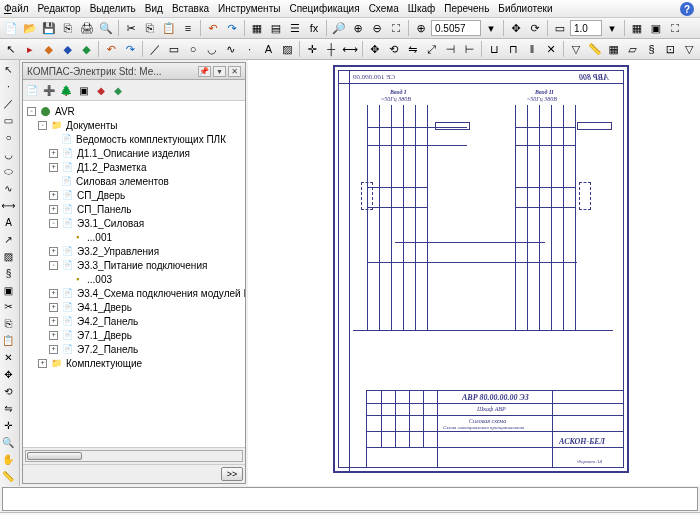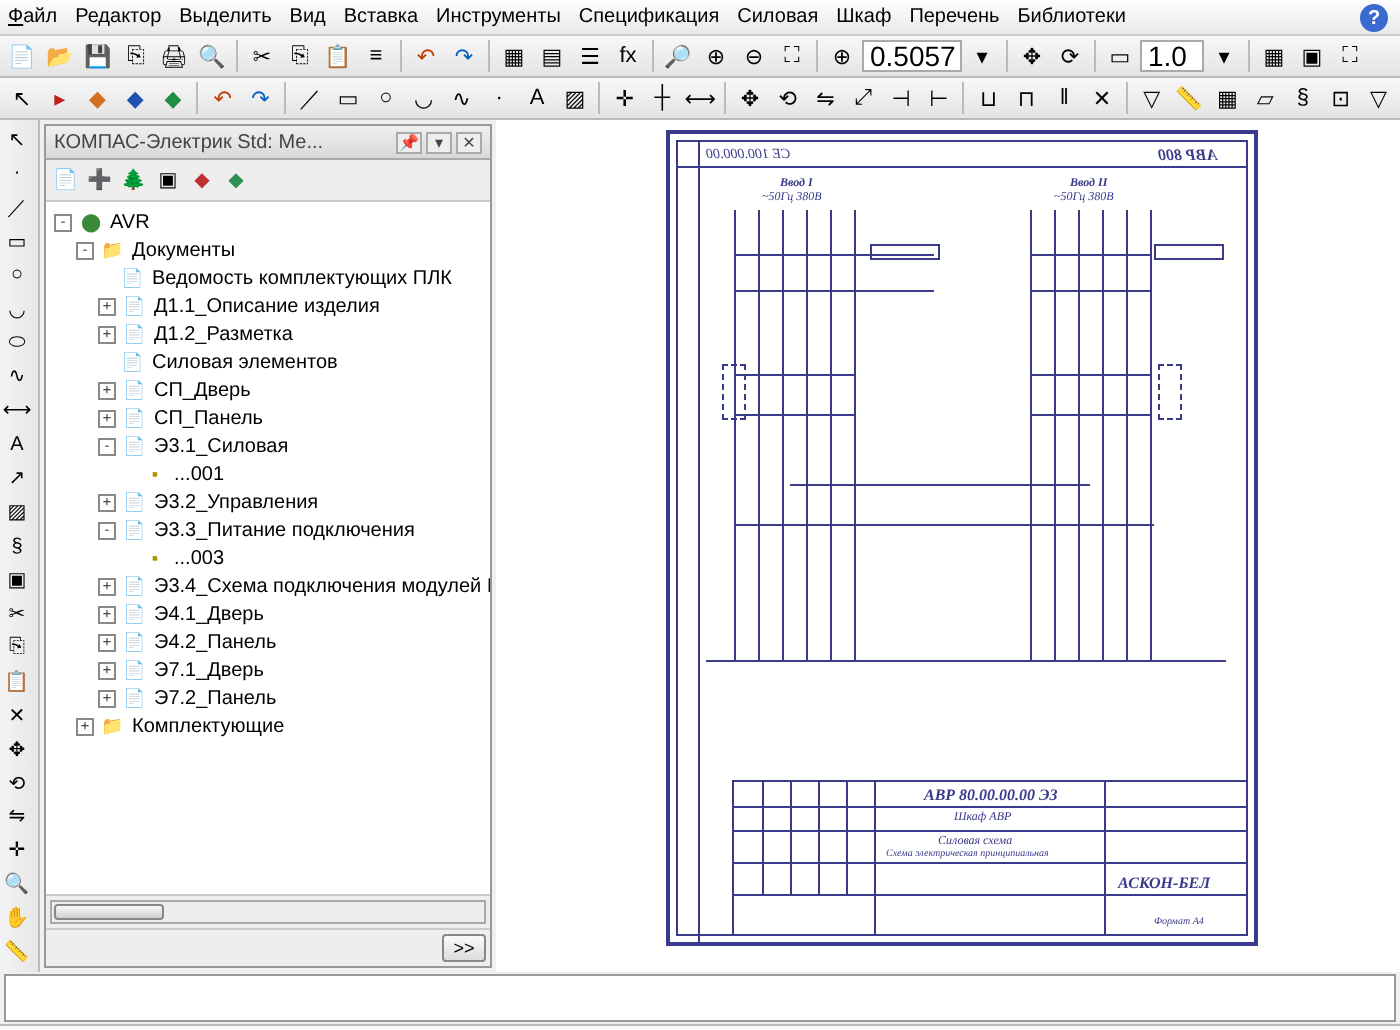--- a/index.html
+++ b/index.html
@@ -5,21 +5,21 @@
 * { margin: 0; padding: 0; box-sizing: border-box; font-family: Tahoma, Verdana, sans-serif; }
 body { background: #f0f0f0; width: 700px; height: 515px; overflow: hidden; font-size: 10px; }
 
 .menubar { background: linear-gradient(#fefefe,#e8e8e8); border-bottom: 1px solid #ccc; padding: 2px 4px; display: flex; gap: 9px; height: 18px; align-items: center; }
 .menubar span { cursor: pointer; }
 .menubar span u { text-decoration: underline; }
 
 .toolbar { background: linear-gradient(#f8f8f8,#e4e4e4); border-bottom: 1px solid #bbb; padding: 1px 2px; display: flex; align-items: center; height: 21px; gap: 1px; }
 .tbtn { width: 18px; height: 18px; display: flex; align-items: center; justify-content: center; border: 1px solid transparent; border-radius: 2px; font-size: 11px; cursor: pointer; }
 .sep { width: 1px; height: 16px; background: #bbb; margin: 0 2px; }
-.tfield { height: 16px; border: 1px solid #aaa; background: white; padding: 0 3px; font-size: 14px; display: flex; align-items: center; }
+.tfield { height: 16px; border: 1px solid #aaa; background: white; padding: 0 3px; font-size: 10px; display: flex; align-items: center; }
 
 .workspace { display: flex; height: 426px; }
 
 .vtoolbar { width: 20px; background: linear-gradient(90deg,#f4f4f4,#e6e6e6); border-right: 1px solid #bbb; display: flex; flex-direction: column; padding: 2px 0; gap: 1px; }
 .vtoolbar .tbtn { width: 17px; height: 17px; font-size: 10px; }
 
 .panel { width: 224px; background: #701a75; border: 1px solid #999; margin: 2px; display: flex; flex-direction: column; }
 .panel-hdr { background: linear-gradient(#f0f0f0,#d8d8d8); border-bottom: 1px solid #aaa; padding: 2px 4px; display: flex; align-items: center; justify-content: space-between; height: 17px; font-size: 10px; color: #444; }
 .panel-hdr-btns { display: flex; gap: 2px; }
 .panel-hdr-btns span { width: 13px; height: 11px; border: 1px solid #aaa; background: #eee; font-size: 8px; display: flex; align-items: center; justify-content: center; cursor: pointer; }
@@ -61,21 +61,21 @@
 <body>
 
 <div class="menubar">
   <span><u>Ф</u>айл</span>
   <span>Редактор</span>
   <span>Выделить</span>
   <span>Вид</span>
   <span>Вставка</span>
   <span>Инструменты</span>
   <span>Спецификация</span>
-  <span>Силовая</span>
+  <span>Схема</span>
   <span>Шкаф</span>
   <span>Перечень</span>
   <span>Библиотеки</span>
   <div class="help-icon">?</div>
 </div>
 
 <div class="toolbar">
   <div class="tbtn">📄</div>
   <div class="tbtn">📂</div>
   <div class="tbtn">💾</div>

